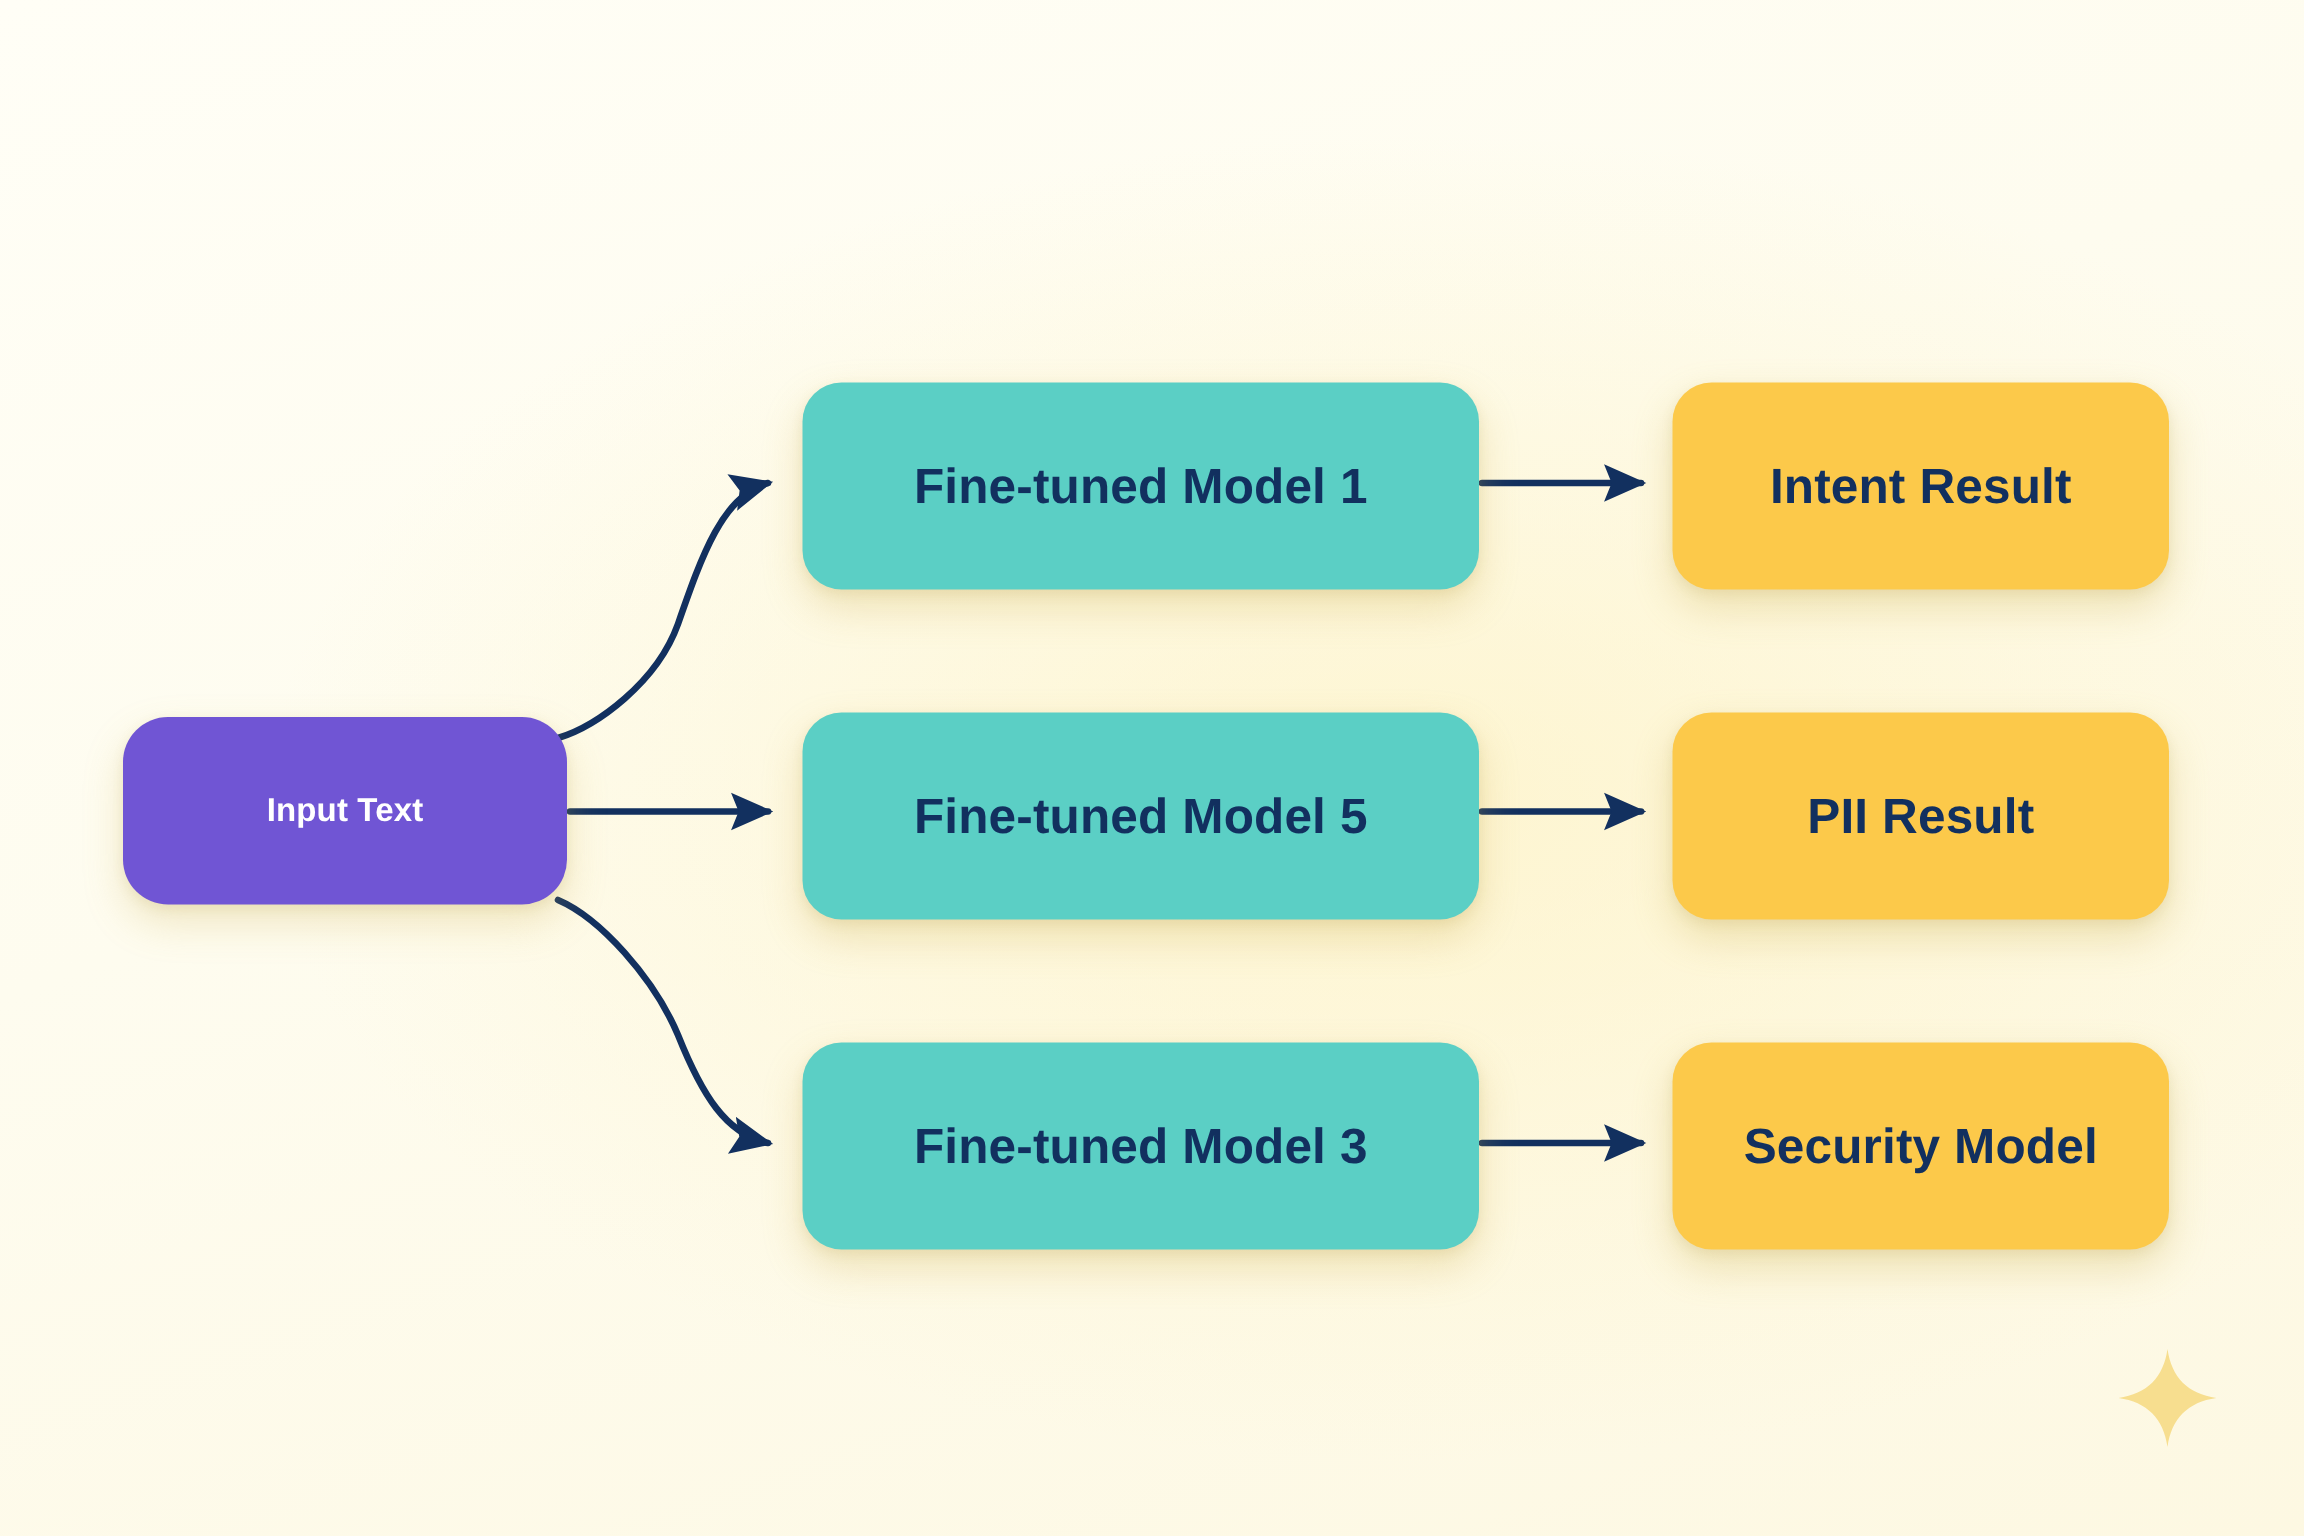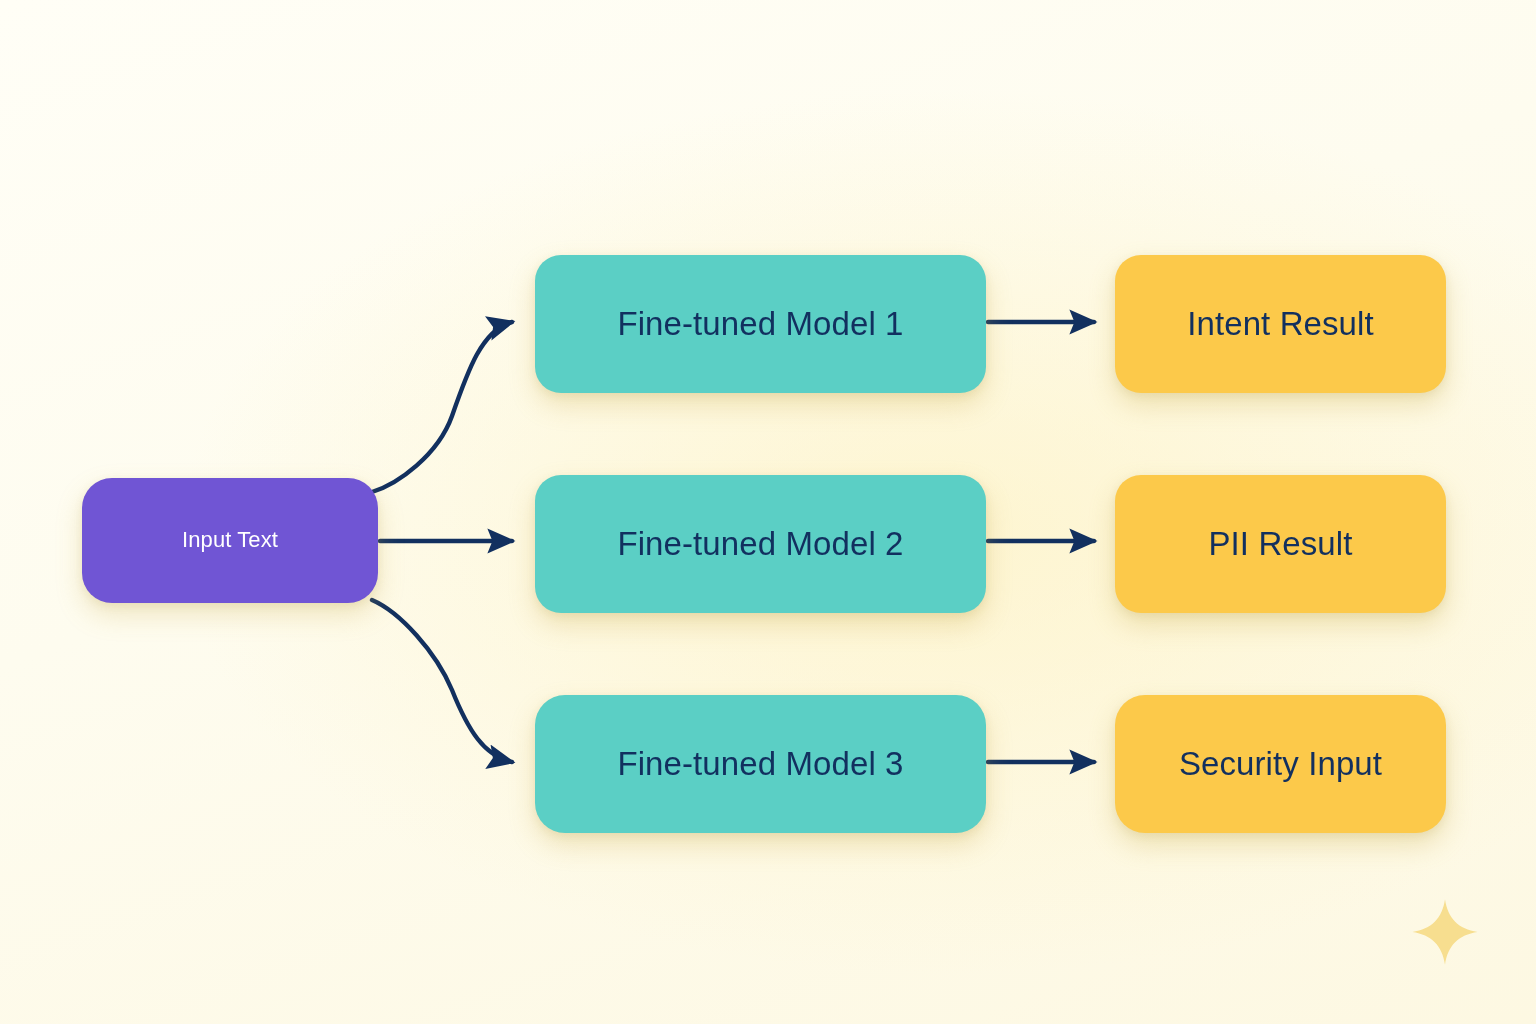--- a/index.html
+++ b/index.html
@@ -32,21 +32,21 @@
     position: absolute;
     display: flex;
     align-items: center;
     justify-content: center;
     border-radius: 26px;
     box-sizing: border-box;
     text-align: center;
     letter-spacing: 0.1px;
   }
   .node .label {
-    font-weight: normal;
+    font-weight: bold;
     line-height: 1.1;
     white-space: nowrap;
   }
 
   
   .node-input {
     left: 82px;
     top: 478px;
     width: 296px;
     height: 125px;
@@ -81,21 +81,21 @@
     box-shadow: 0 12px 26px rgba(206,176,80,0.32), 0 3px 8px rgba(150,130,60,0.12);
   }
   .node-result .label {
     color: #12305F;
     font-size: 33px;
   }
 
   
   .row-1 { top: 255px; }
   .row-2 { top: 475px; }
-  .row-3 { top: 695px; border-radius: 30px; }
+  .row-3 { top: 695px; }
 
   
   #sparkle {
     position: absolute;
     left: 1411px;
     top: 898px;
     width: 68px;
     height: 68px;
   }
 </style>
@@ -125,33 +125,33 @@
   </svg>
 
   <div class="node node-input">
     <span class="label">Input Text</span>
   </div>
 
   <div class="node node-model row-1">
     <span class="label">Fine-tuned Model 1</span>
   </div>
   <div class="node node-model row-2">
-    <span class="label">Fine-tuned Model 2</span>
+    <span class="label">Fine-tuned Model 5</span>
   </div>
   <div class="node node-model row-3">
     <span class="label">Fine-tuned Model 3</span>
   </div>
 
   <div class="node node-result row-2">
     <span class="label">PII Result</span>
   </div>
   <div class="node node-result row-1">
     <span class="label">Intent Result</span>
   </div>
   <div class="node node-result row-3">
-    <span class="label">Security Input</span>
+    <span class="label">Security Model</span>
   </div>
 
   <svg id="sparkle" viewBox="0 0 100 100" xmlns="http://www.w3.org/2000/svg">
     <path d="M50 2 C 54 30 70 46 98 50 C 70 54 54 70 50 98 C 46 70 30 54 2 50 C 30 46 46 30 50 2 Z" fill="#F7DE8F"></path>
   </svg>
 
 </div>
 
 </body></html>

